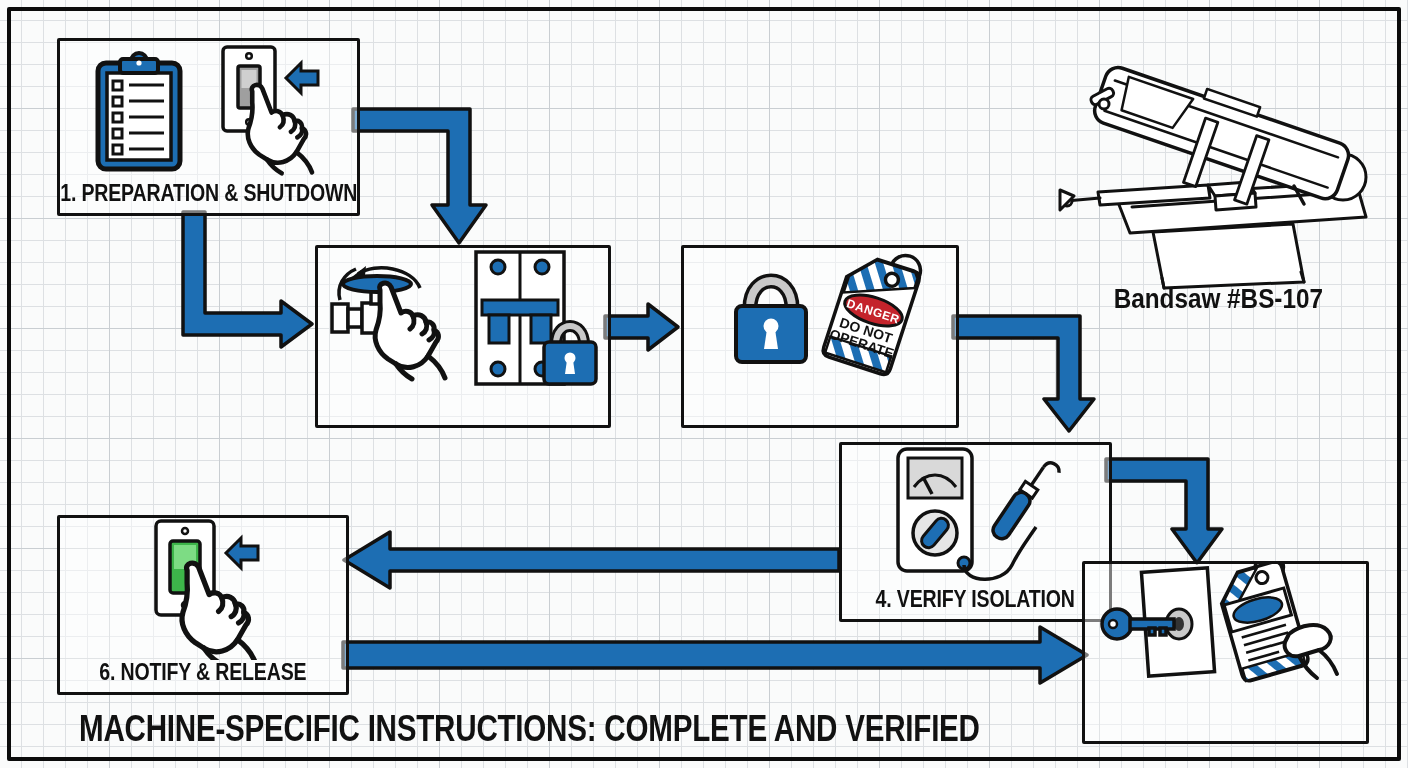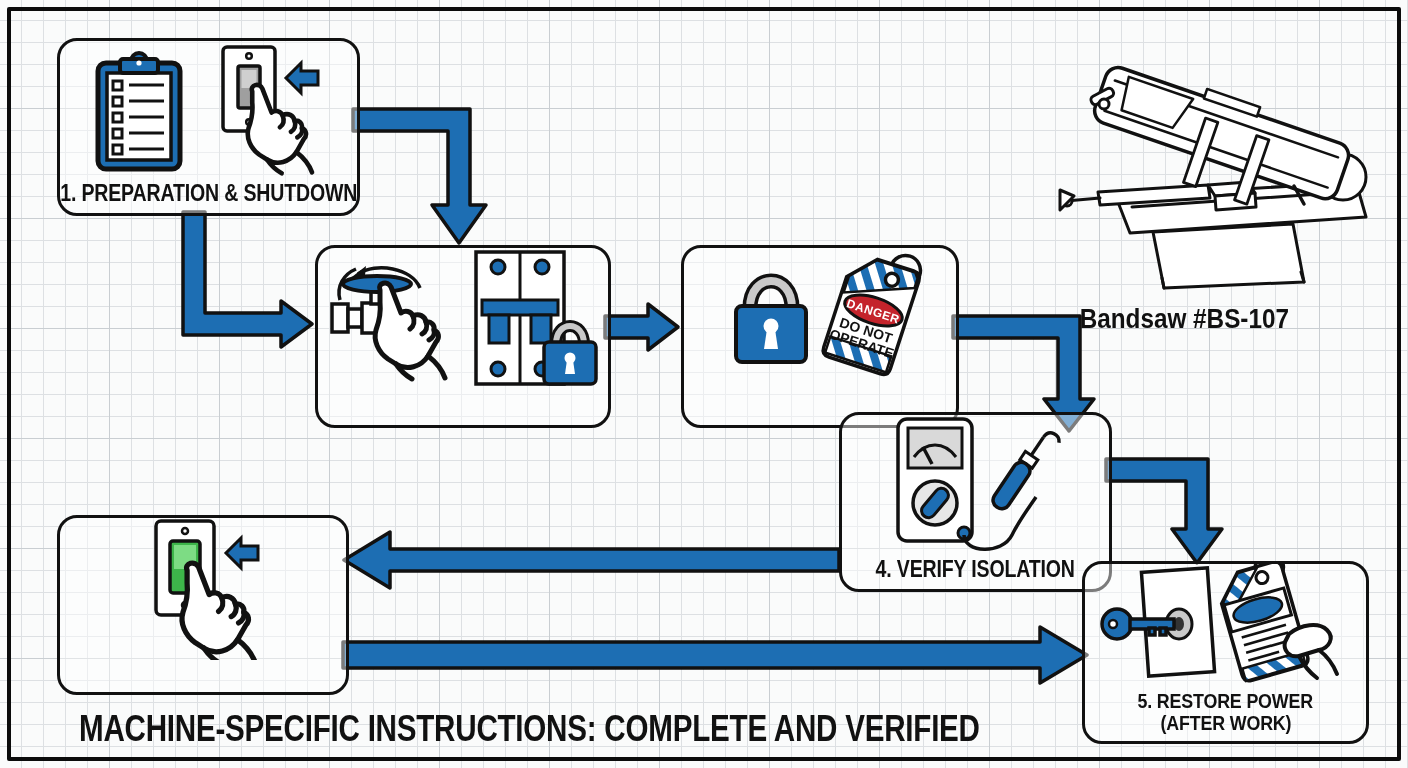--- a/index.html
+++ b/index.html
@@ -8,33 +8,33 @@
     font-family:"Liberation Sans",sans-serif;color:#111;
     background:
       repeating-linear-gradient(0deg, transparent 0 109px, #c9ced2 109px 110px),
       repeating-linear-gradient(90deg, transparent 0 109px, #c9ced2 109px 110px),
       repeating-linear-gradient(0deg, transparent 0 21px, #dde0e3 21px 22px),
       repeating-linear-gradient(90deg, transparent 0 21px, #dde0e3 21px 22px),
       #fafbfb;
   }
   .frame{position:absolute;inset:7px;border:4px solid #0b0b0b;border-radius:2px;pointer-events:none;}
   .stepbox{
-    position:absolute;border:3px solid #111;border-radius:20px;
+    position:absolute;border:3px solid #111;border-radius:2px;
     background:rgba(255,255,255,0.45);
     display:flex;flex-direction:column;align-items:center;justify-content:flex-end;text-decoration:underline;
   }
   .iconrow{position:absolute;inset:0;}
   .steplabel{position:relative;padding-bottom:7px;text-align:center;line-height:1.04;}
   .steplabel .t{
     display:inline-block;font-weight:700;font-size:23px;letter-spacing:-0.2px;
     transform:scaleX(0.85);transform-origin:center;white-space:nowrap;
   }
   .steplabel .t2{font-size:21px;}
   .caption{
-    position:absolute;left:1068px;top:304px;width:300px;text-align:left;
+    position:absolute;left:1068px;top:284px;width:300px;text-align:center;
   }
   .caption .t{display:inline-block;font-weight:700;font-size:27px;transform:scaleX(0.9);transform-origin:center;white-space:nowrap;}
   .footer{position:absolute;left:54px;top:708px;margin-left:25px;}
   .footer .t{display:inline-block;font-weight:700;font-size:37px;letter-spacing:-0.3px;transform:scaleX(0.8);transform-origin:left center;white-space:nowrap;}
   svg{display:block;}
   .abs{position:absolute;}
 </style>
 </head>
 <body>
 
@@ -168,21 +168,21 @@
         <rect x="3" y="88" width="64" height="17" fill="url(#stripeA)" stroke="#111" stroke-width="2.5"></rect>
         <circle cx="44" cy="15" r="6.5" fill="#fff" stroke="#111" stroke-width="3.5"></circle>
         <ellipse cx="36" cy="50" rx="30" ry="13" stroke="#111" stroke-width="3" fill="#c4232b"></ellipse>
         <text x="36" y="55" text-anchor="middle" font-size="12" font-weight="bold" fill="#fff" letter-spacing="0.5">DANGER</text>
         <text x="35" y="76" text-anchor="middle" font-size="14" font-weight="bold" fill="#111">DO NOT</text>
         <text x="35" y="90" text-anchor="middle" font-size="14" font-weight="bold" fill="#111">OPERATE</text>
       </g>
     </svg>
   </div>
 
-  <div class="stepbox" style="left:839px;top:412px;width:267px;height:174px">
+  <div class="stepbox" style="left:839px;top:442px;width:267px;height:174px">
     <svg class="iconrow" viewBox="0 0 267 142">
 
       <g transform="translate(56,4)">
         <rect x="0" y="0" width="74" height="122" rx="9" fill="#fff" stroke="#111" stroke-width="3.5"></rect>
         <rect x="10" y="9" width="54" height="40" fill="#d9d9d9" stroke="#111" stroke-width="3"></rect>
         <path d="M16,38 C28,22 46,22 58,38" fill="none" stroke="#111" stroke-width="3"></path>
         <line x1="34" y1="45" x2="25" y2="28" stroke="#111" stroke-width="3.5"></line>
         <circle cx="37" cy="84" r="22" fill="#e6e6e6" stroke="#111" stroke-width="3.5"></circle>
         <rect x="30" y="67" width="14" height="34" rx="7" stroke="#111" stroke-width="3" transform="rotate(40,37,84)" fill="#1d6eb3"></rect>
         <circle cx="66" cy="114" r="6" stroke="#111" stroke-width="3" fill="#1d6eb3"></circle>
@@ -234,38 +234,37 @@
           </g>
           <rect x="4" y="96" width="62" height="13" fill="url(#stripeA)" stroke="#111" stroke-width="2.5"></rect>
         </g>
         <g fill="#fff" stroke="#111" stroke-width="4" stroke-linecap="round" stroke-linejoin="round">
           <path d="M62,70 C74,60 92,58 100,66 C108,74 102,84 92,86 L72,92 C62,94 56,86 58,78 Z"></path>
           <path d="M92,86 C100,92 106,100 110,110" fill="none"></path>
           <path d="M72,92 C76,100 82,108 90,114" fill="none"></path>
         </g>
       </g>
     </svg>
-    <div class="steplabel">
-      <span class="t t2">5. RESTORE POWER</span><br>
-      <span class="t t2">(AFTER WORK)</span>
-    </div>
   </div>
 
   <div class="stepbox" style="left:57px;top:515px;width:286px;height:174px">
     <svg class="iconrow" viewBox="0 0 286 142">
       <g transform="translate(96,3)">
         <rect x="0" y="0" width="58" height="94" rx="5" fill="#fff" stroke="#111" stroke-width="3.5"></rect>
         <circle cx="29" cy="10" r="3" fill="#fff" stroke="#111" stroke-width="2.5"></circle>
         <circle cx="29" cy="84" r="3" fill="#fff" stroke="#111" stroke-width="2.5"></circle>
         <rect x="14" y="20" width="30" height="52" rx="3" stroke="#111" stroke-width="3.5" fill="#3db54a"></rect>
         <rect x="18" y="24" width="22" height="24" fill="#7ddc84"></rect>
       </g>
       <polygon stroke="#111" stroke-width="3" transform="translate(162,20)" points="36,8 19,8 19,0 4,15 19,30 19,22 36,22" fill="#1d6eb3"></polygon>
       <use href="#handsym" transform="translate(104,44) scale(1.05)"></use>
     </svg>
+    <div class="steplabel">
+      <span class="t">6. NOTIFY &amp; RELEASE</span>
+    </div>
   </div>
 
   <svg class="abs" style="left:1058px;top:34px" width="312" height="266" viewBox="0 0 312 266">
     <g fill="#ffffff" stroke="#111" stroke-width="3" stroke-linejoin="round" stroke-linecap="round">
 
       <path d="M95,198 L235,190 L246,248 L106,254 Z"></path>
       <path d="M106,254 L104,244 M246,248 L243,238" fill="none"></path>
 
       <path d="M58,163 L298,148 L308,183 L72,199 Z"></path>
       <path d="M74,173 L290,158" fill="none"></path>

